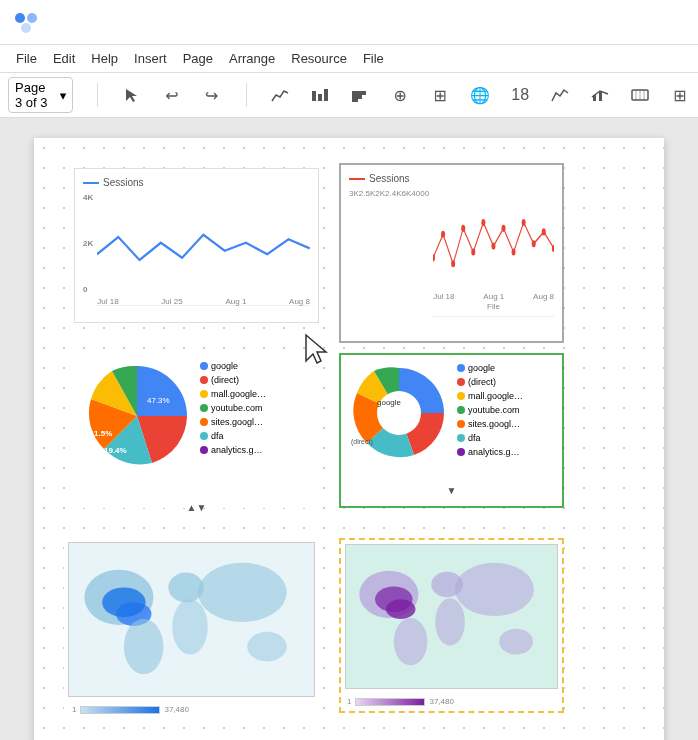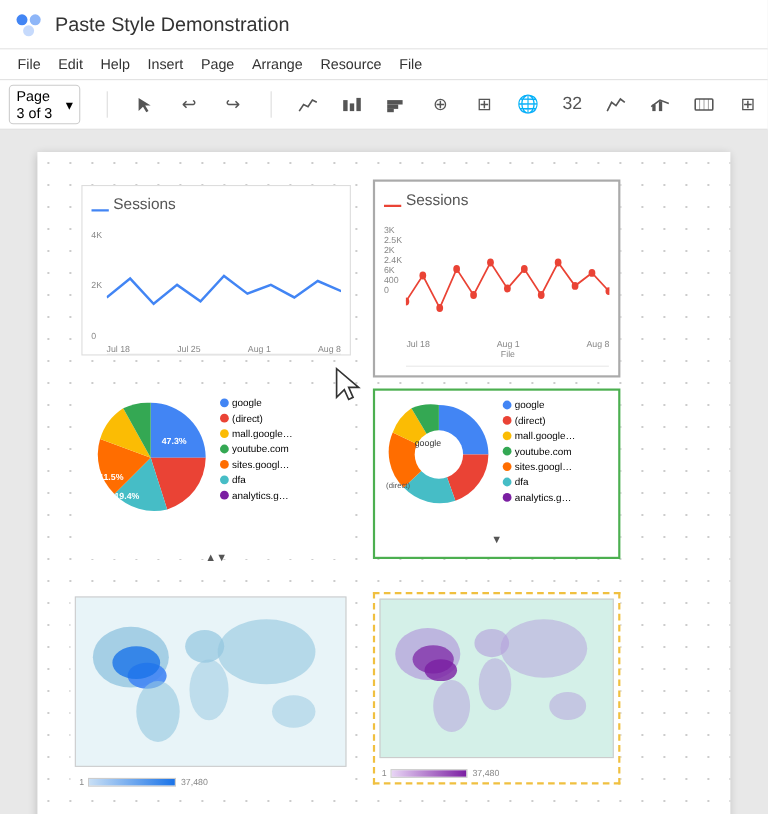--- a/index.html
+++ b/index.html
@@ -45,40 +45,39 @@
     }
 
     
     .chart-box {
       position: absolute; background: white;
     }
     .chart-box.selected { border: 2px solid #4CAF50; }
     .chart-box.highlighted { border: 2px solid #aaa; }
 
     
-    .chart-title { font-size: 14px; color: #555; margin-bottom: 12px; }
+    .chart-title { font-size: 10px; color: #555; margin-bottom: 1px; }
     .pie-legend-item { display: flex; align-items: center; gap: 3px; margin-bottom: 2px; }
     .legend-dot { width: 8px; height: 8px; border-radius: 50%; flex-shrink: 0; }
 
     
     .axis-label { font-size: 8px; color: #888; }
 
     
     .scroll-arrows { text-align: center; font-size: 10px; color: #555; margin-top: 2px; }
   </style>
 </head>
 <body>
 
 <div id="title-bar">
   <svg id="app-logo" viewBox="0 0 28 28">
     <circle cx="8" cy="10" r="5" fill="#4285f4"></circle>
     <circle cx="20" cy="10" r="5" fill="#4285f4" opacity="0.6"></circle>
     <circle cx="14" cy="20" r="5" fill="#4285f4" opacity="0.3"></circle>
   </svg>
-  <span id="app-title">Paste Style Demonstration</span>
 </div>
 
 <div id="menu-bar">
   <span class="menu-item">File</span>
   <span class="menu-item">Edit</span>
   <span class="menu-item">Help</span>
   <span class="menu-item">Insert</span>
   <span class="menu-item">Page</span>
   <span class="menu-item">Arrange</span>
   <span class="menu-item">Resource</span>
@@ -114,21 +113,21 @@
   <div class="toolbar-btn" title="Column chart">
     <svg width="18" height="16" viewBox="0 0 18 16">
         <rect x="1" y="8" width="10" height="4" fill="#555"></rect>
         <rect x="1" y="4" width="14" height="4" fill="#555"></rect>
         <rect x="1" y="12" width="6" height="3" fill="#555"></rect>
       </svg>
   </div>
   <div class="toolbar-btn" title="Pie chart">⊕</div>
   <div class="toolbar-btn" title="Table">⊞</div>
   <div class="toolbar-btn" title="Geo chart">🌐</div>
-  <div class="toolbar-btn" title="Scorecard">32</div>
+  <div class="toolbar-btn" title="Scorecard">18</div>
   <div class="toolbar-btn" title="Area chart">
     <svg width="18" height="16" viewBox="0 0 18 16">
         <polyline points="1,14 5,6 9,9 13,3 17,6" fill="none" stroke="#555" stroke-width="1.5"></polyline>
       </svg>
   </div>
   <div class="toolbar-btn" title="Combo chart">
     <svg width="18" height="16" viewBox="0 0 18 16">
         <rect x="2" y="8" width="3" height="6" fill="#555"></rect>
         <rect x="8" y="5" width="3" height="9" fill="#555"></rect>
         <polyline points="1,10 9,4 17,7" fill="none" stroke="#555" stroke-width="1.5"></polyline>
@@ -149,21 +148,21 @@
   <div id="slide">
 
     <div class="chart-box" style="left:40px; top:30px; width:245px; height:155px; border:1px solid #ddd; padding:8px;">
       <div style="display:flex; align-items:center; gap:4px; margin-bottom:2px;">
         <svg width="16" height="4">
             <line x1="0" y1="2" x2="16" y2="2" stroke="#4285f4" stroke-width="2"></line>
           </svg>
         <span class="chart-title">Sessions</span>
       </div>
       <div style="display:flex; height:115px;">
-        <div style="display:flex; flex-direction:column; justify-content:space-between; padding-right:4px; padding-top:2px; padding-bottom:12px;">
+        <div style="display:flex; flex-direction:column; justify-content:space-between; padding-right:4px; padding-top:2px; padding-bottom:12px;font-weight:bold;">
           <span class="axis-label">4K</span>
           <span class="axis-label">2K</span>
           <span class="axis-label">0</span>
         </div>
         <div style="flex:1; position:relative;">
           <svg width="100%" height="100%" viewBox="0 0 200 100" preserveAspectRatio="none" style="position:absolute;top:0;left:0;">
             <line x1="0" y1="100" x2="200" y2="100" stroke="#ddd" stroke-width="1"></line>
             <polyline points="0,55 20,40 40,60 60,45 80,58 100,38 120,52 140,45 160,55 180,42 200,50" fill="none" stroke="#4285f4" stroke-width="2"></polyline>
           </svg>
           <div style="display:flex; justify-content:space-between; position:absolute; bottom:0; left:0; right:0;">
@@ -177,21 +176,21 @@
     </div>
 
     <div class="chart-box highlighted" style="left:305px; top:25px; width:225px; height:180px; padding:8px;">
       <div style="display:flex; align-items:center; gap:4px; margin-bottom:2px;">
         <svg width="16" height="4">
             <line x1="0" y1="2" x2="16" y2="2" stroke="#ea4335" stroke-width="2"></line>
           </svg>
         <span class="chart-title">Sessions</span>
       </div>
       <div style="display:flex; height:130px;">
-        <div style="display:flex; flex-direction:column; justify-content:flex-start; padding-right:4px; padding-top:2px; padding-bottom:18px;">
+        <div style="display:flex; flex-direction:row; justify-content:space-between; padding-right:4px; padding-top:2px; padding-bottom:18px;">
           <span class="axis-label">3K</span>
           <span class="axis-label">2.5K</span>
           <span class="axis-label">2K</span>
           <span class="axis-label">2.4K</span>
           <span class="axis-label">6K</span>
           <span class="axis-label">400</span>
           <span class="axis-label">0</span>
         </div>
         <div style="flex:1; position:relative;">
           <svg width="100%" height="100%" viewBox="0 0 180 110" preserveAspectRatio="none" style="position:absolute;top:0;left:0;">
@@ -245,21 +244,21 @@
 
             <path d="M55,55 L9,38 A50,50 0 0,1 30,10 Z" fill="#fbbc04"></path>
 
             <path d="M55,55 L30,10 A50,50 0 0,1 55,5 Z" fill="#34a853"></path>
 
             <path d="M55,55 L30,10 A50,50 0 0,0 22,88 Z" fill="#7b1fa2" opacity="0"></path>
           </svg>
           
           <div style="position:absolute; top:68px; left:8px; font-size:8px; color:white; font-weight:bold;">11.5%</div>
           <div style="position:absolute; top:85px; left:22px; font-size:8px; color:white; font-weight:bold;">19.4%</div>
-          <div style="position:absolute; top:35px; left:65px; font-size:8px; color:white; font-weight:bold;">47.3%</div>
+          <div style="position:absolute; top:35px; left:65px; font-size:8px; color:white; font-weight:normal;">47.3%</div>
         </div>
         <div style="display:flex; flex-direction:column; justify-content:center; gap:2px;">
           <div class="pie-legend-item">
               <div class="legend-dot" style="background:#4285f4;"></div>
               <span style="font-size:9px;">google</span>
             </div>
           <div class="pie-legend-item">
               <div class="legend-dot" style="background:#ea4335;"></div>
               <span style="font-size:9px;">(direct)</span>
             </div>

